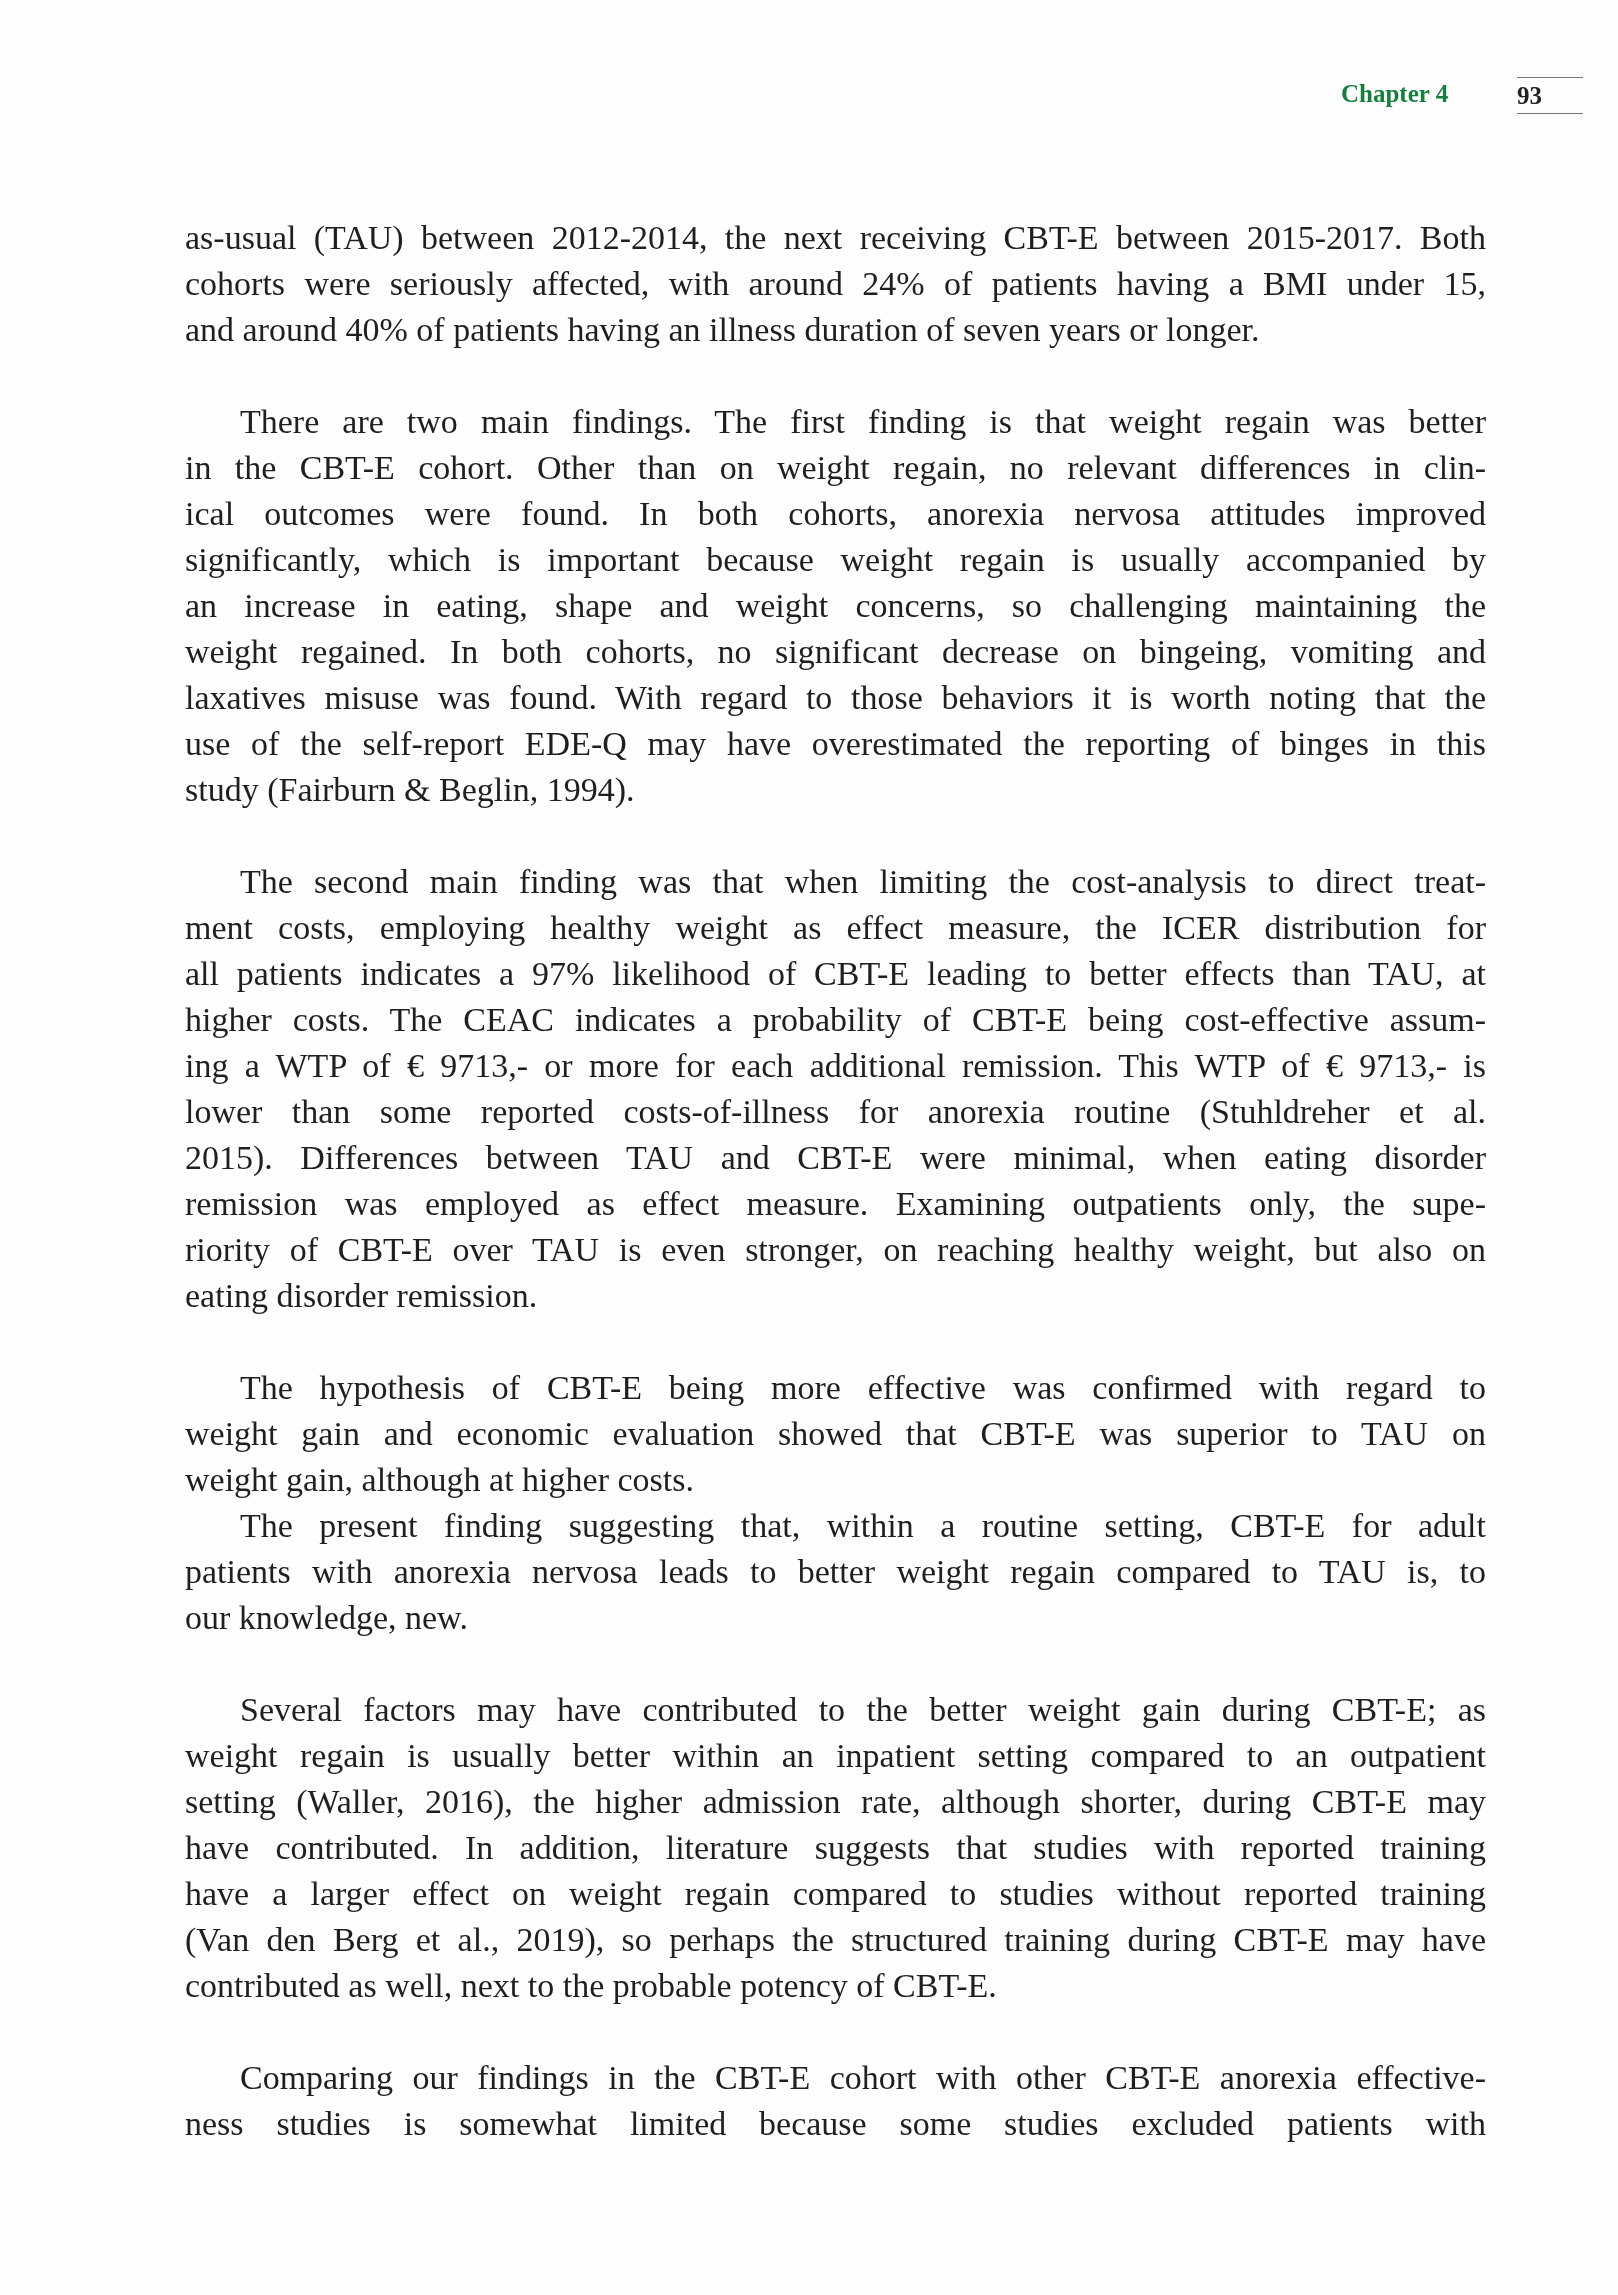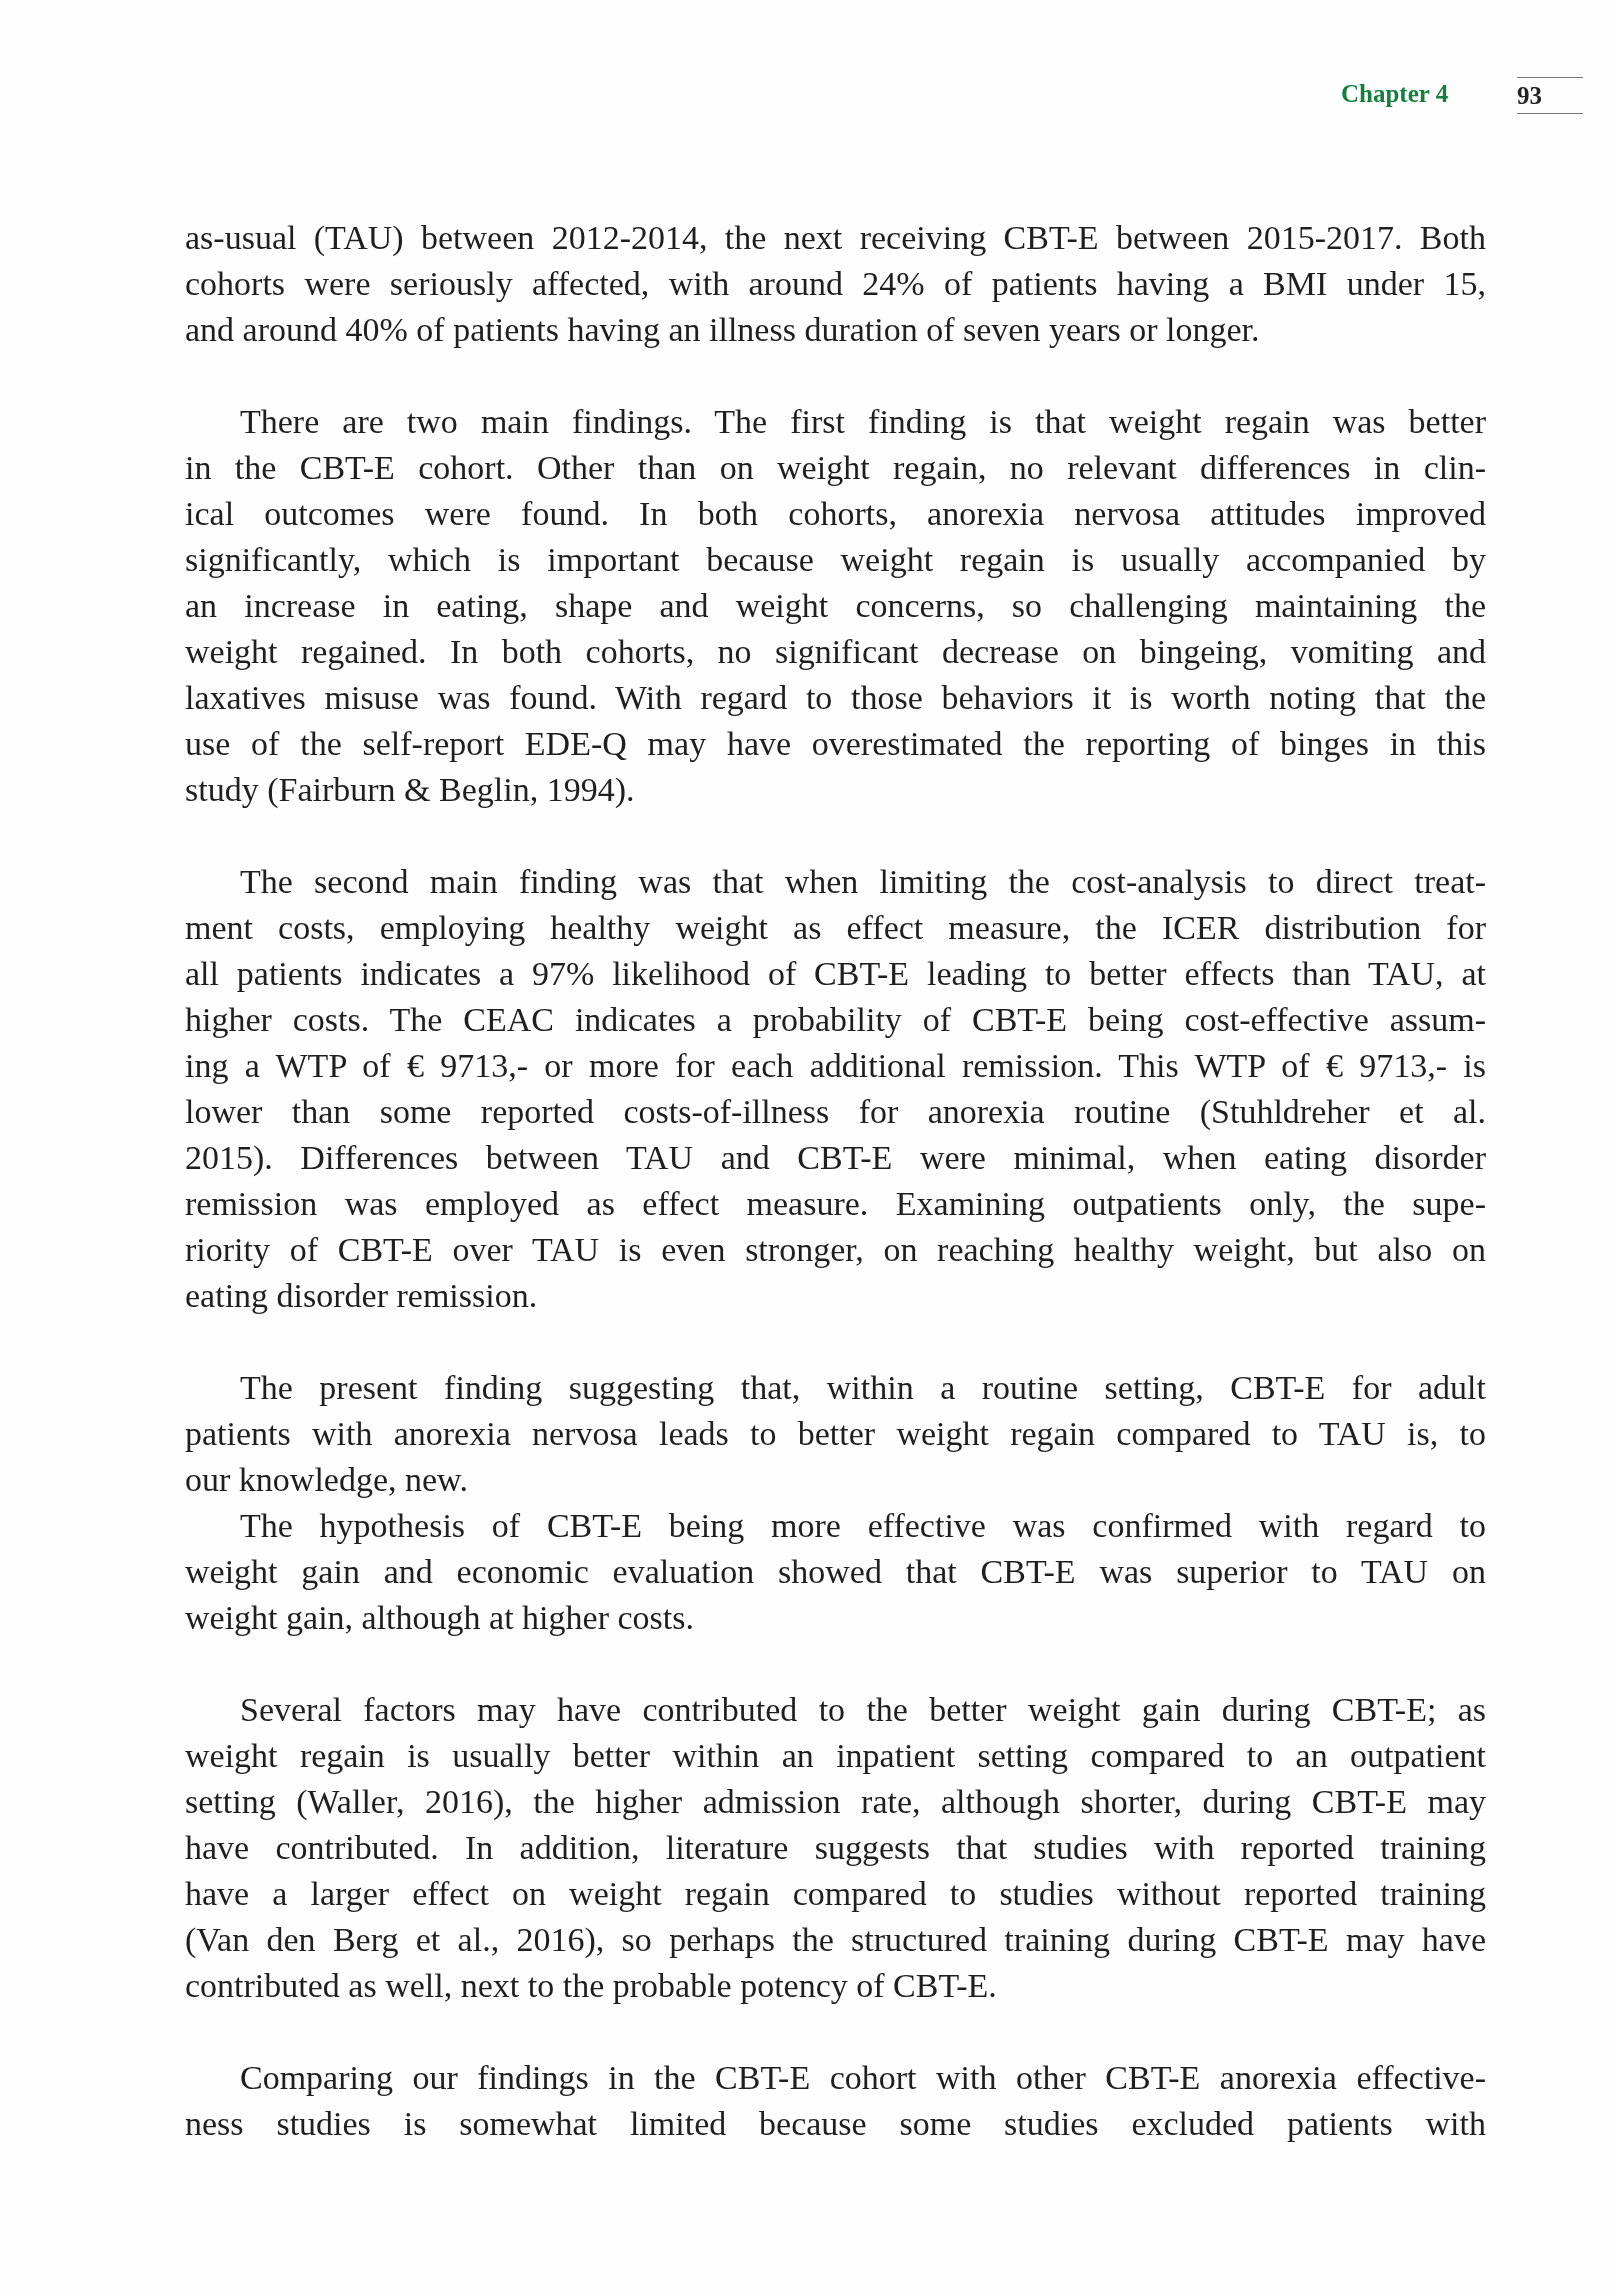--- a/index.html
+++ b/index.html
@@ -64,37 +64,37 @@
       <span class="line">higher costs. The CEAC indicates a probability of CBT-E being cost-effective assum-</span>
       <span class="line">ing a WTP of € 9713,- or more for each additional remission. This WTP of € 9713,- is</span>
       <span class="line">lower than some reported costs-of-illness for anorexia routine (Stuhldreher et al.</span>
       <span class="line">2015). Differences between TAU and CBT-E were minimal, when eating disorder</span>
       <span class="line">remission was employed as effect measure. Examining outpatients only, the supe-</span>
       <span class="line">riority of CBT-E over TAU is even stronger, on reaching healthy weight, but also on</span>
       <span class="line last">eating disorder remission.</span>
     </div>
     <div class="gap"></div>
     <div class="para">
+      <span class="line indent">The hypothesis of CBT-E being more effective was confirmed with regard to</span>
+      <span class="line">weight gain and economic evaluation showed that CBT-E was superior to TAU on</span>
+      <span class="line last">weight gain, although at higher costs.</span>
+    </div>
+    <div class="para">
       <span class="line indent">The present finding suggesting that, within a routine setting, CBT-E for adult</span>
       <span class="line">patients with anorexia nervosa leads to better weight regain compared to TAU is, to</span>
       <span class="line last">our knowledge, new.</span>
-    </div>
-    <div class="para">
-      <span class="line indent">The hypothesis of CBT-E being more effective was confirmed with regard to</span>
-      <span class="line">weight gain and economic evaluation showed that CBT-E was superior to TAU on</span>
-      <span class="line last">weight gain, although at higher costs.</span>
     </div>
     <div class="gap"></div>
     <div class="para">
       <span class="line indent">Several factors may have contributed to the better weight gain during CBT-E; as</span>
       <span class="line">weight regain is usually better within an inpatient setting compared to an outpatient</span>
       <span class="line">setting (Waller, 2016), the higher admission rate, although shorter, during CBT-E may</span>
       <span class="line">have contributed. In addition, literature suggests that studies with reported training</span>
       <span class="line">have a larger effect on weight regain compared to studies without reported training</span>
-      <span class="line">(Van den Berg et al., 2016), so perhaps the structured training during CBT-E may have</span>
+      <span class="line">(Van den Berg et al., 2019), so perhaps the structured training during CBT-E may have</span>
       <span class="line last">contributed as well, next to the probable potency of CBT-E.</span>
     </div>
     <div class="gap"></div>
     <div class="para">
       <span class="line indent">Comparing our findings in the CBT-E cohort with other CBT-E anorexia effective-</span>
       <span class="line">ness studies is somewhat limited because some studies excluded patients with</span>
     </div>
   </div>
 
 

